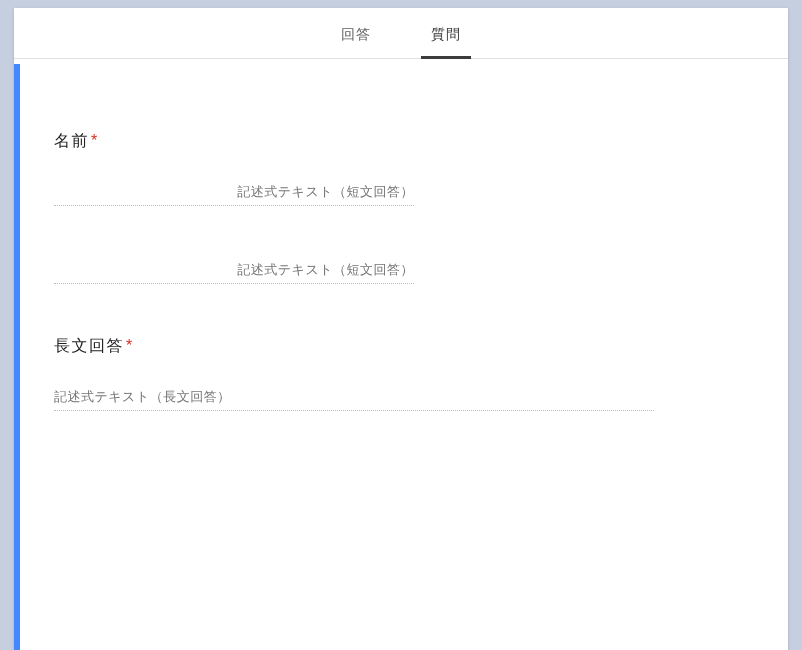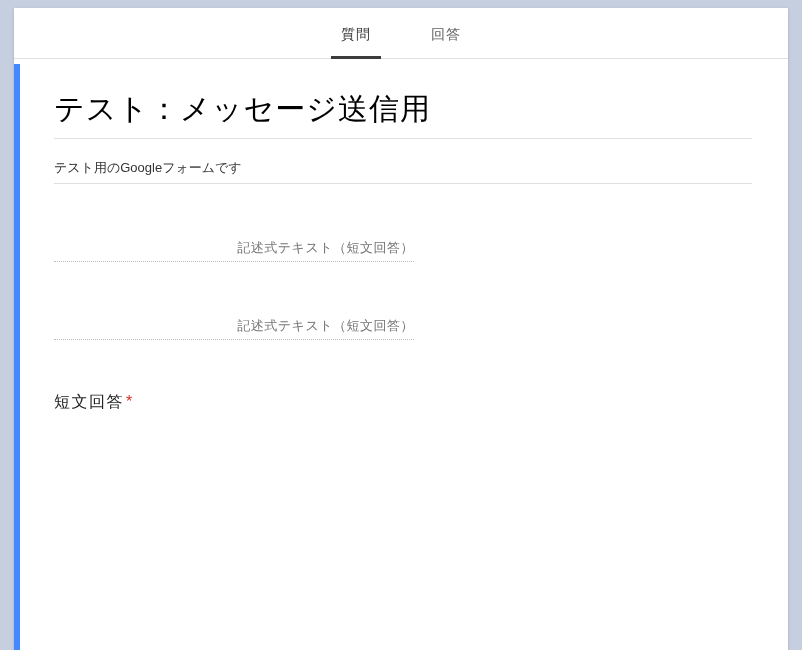--- a/index.html
+++ b/index.html
@@ -104,41 +104,41 @@
     }
     .answer-input.long {
       width: 600px;
     }
   </style>
 </head>
 <body>
 
 <div class="form-card">
   <div class="tabs">
+    <div class="tab">回答</div>
     <div class="tab active">質問</div>
-    <div class="tab">回答</div>
   </div>
 
   <div class="accent-strip"></div>
 
   <div class="content">
 
-    <div class="title-section">
-      <div class="form-title">テスト：メッセージ送信用</div>
-      <div class="form-desc">テスト用のGoogleフォームです</div>
-    </div>
 
     <div class="question">
+      <div class="question-label">
+        <span>名前</span><span class="required-asterisk">*</span>
+      </div>
       <input class="answer-input short" disabled="" placeholder="記述式テキスト（短文回答）" style="">
     </div>
 
     <div class="question">
       <input class="answer-input short" disabled="" placeholder="記述式テキスト（短文回答）" style="">
     </div>
 
     <div class="question">
       <div class="question-label">
-        <span>短文回答</span><span class="required-asterisk">*</span>
+        <span>長文回答</span><span class="required-asterisk">*</span>
       </div>
+      <input class="answer-input long" disabled="" placeholder="記述式テキスト（長文回答）" style="">
     </div>
 
   </div>
 </div>
 
 </body></html>

